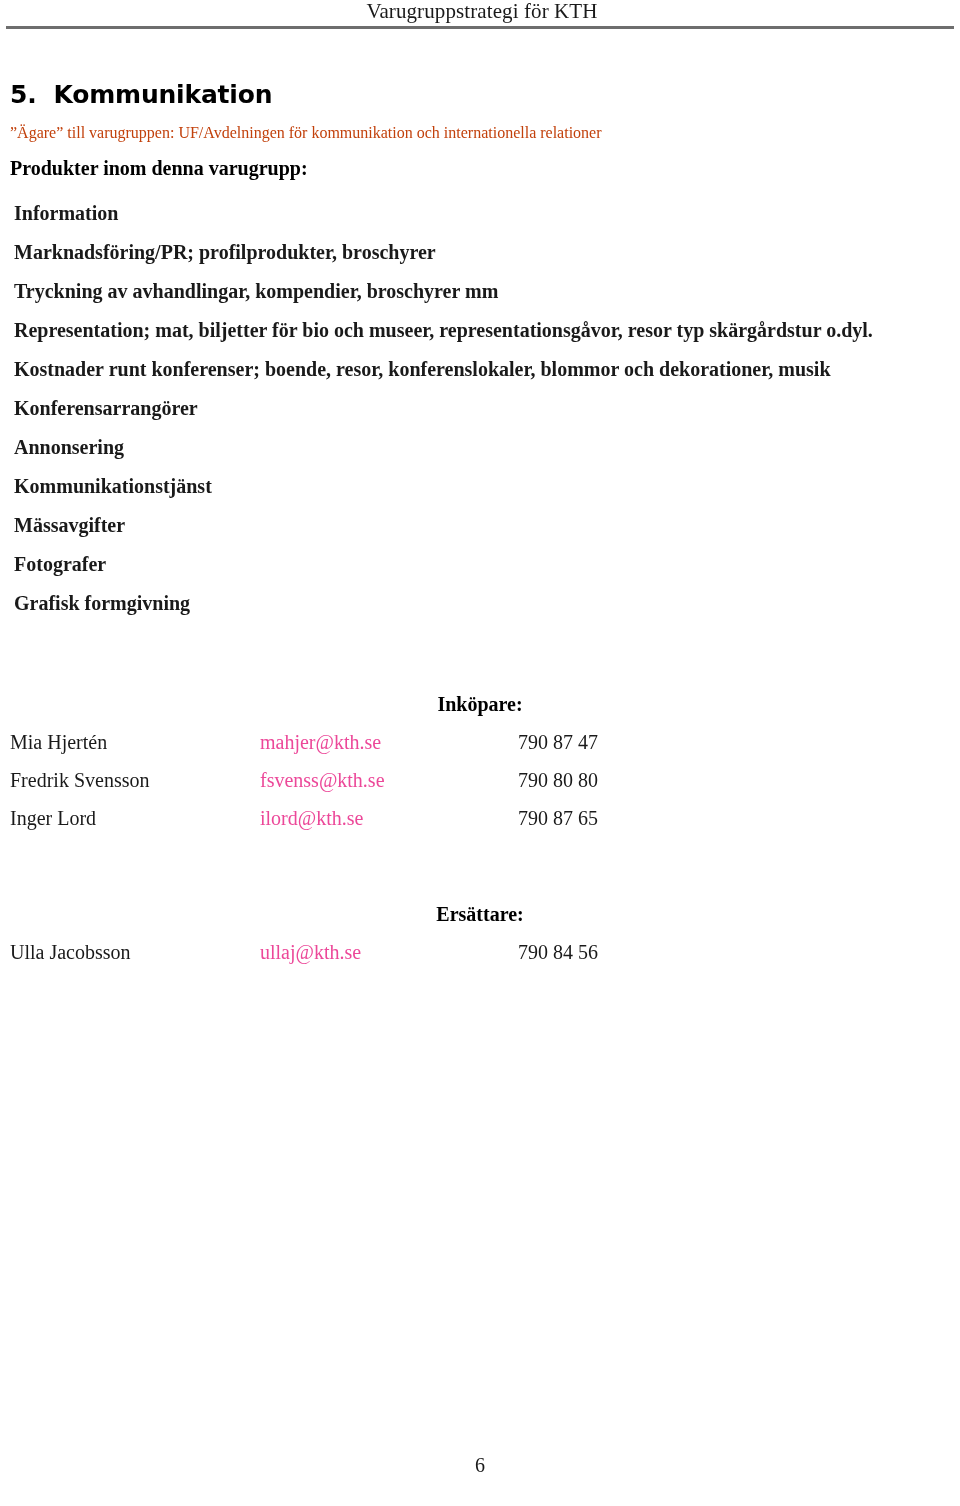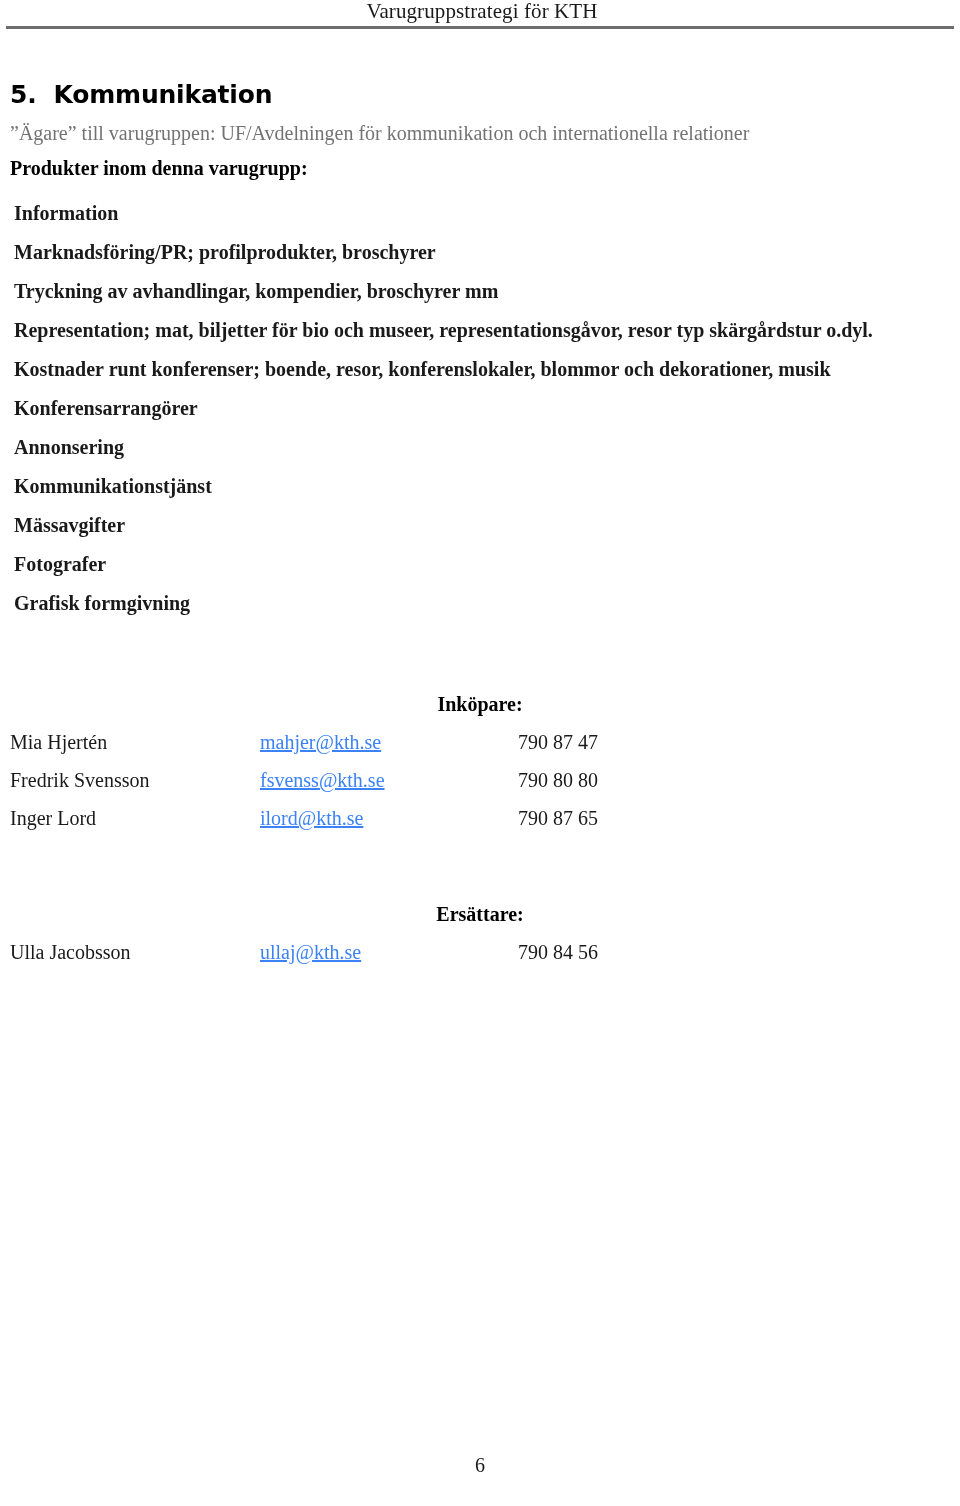--- a/index.html
+++ b/index.html
@@ -67,24 +67,24 @@
     font-weight: bold;
     font-size: 25px;
     line-height: 34px;
     color: #000000;
     margin: 0 0 6px 0;
     letter-spacing: -0.2px;
     white-space: pre;
   }
 
   .owner-line {
-    font-size: 20px;
+    font-size: 16px;
     line-height: 30px;
     margin: 0 0 4px 0;
-    color: #737373;
+    color: #c2410c;
   }
 
   .subheading {
     font-weight: bold;
     font-size: 20px;
     line-height: 32px;
     margin: 0 0 10px 0;
     color: #000000;
   }
 
@@ -126,22 +126,21 @@
     padding: 0;
     vertical-align: baseline;
     color: #1a1a1a;
     white-space: nowrap;
   }
   .col-name  { width: 250px; }
   .col-mail  { width: 258px; }
   .col-phone { width: 152px; }
 
   .mail-link {
-    color: #3b82f6;
-    text-decoration: underline;
+    color: #ec4899;
     cursor: pointer;
   }
 
   
   .page-footer {
     position: absolute;
     left: 0;
     top: 1452px;
     width: 960px;
     text-align: center;

